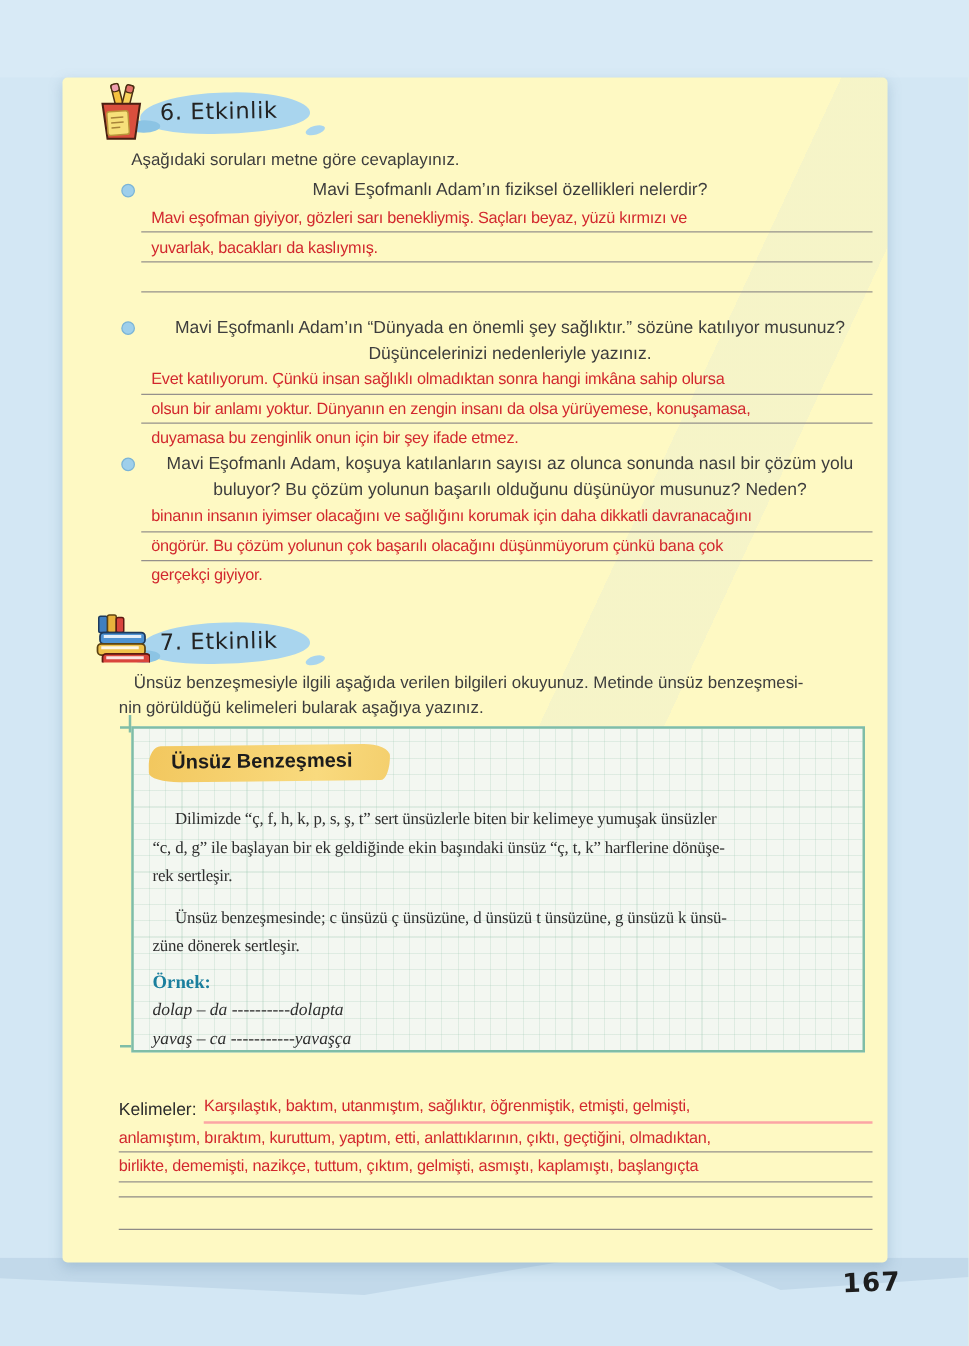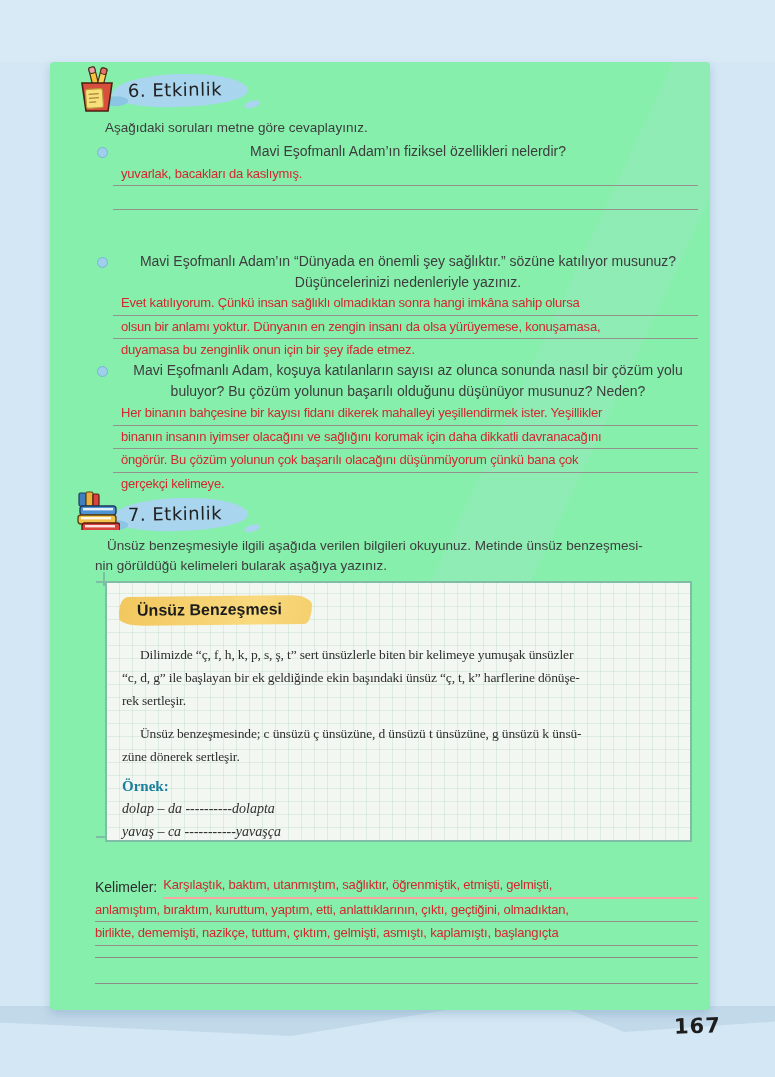--- a/index.html
+++ b/index.html
@@ -12,21 +12,21 @@
   }
   
   .bg-wedge{position:absolute;background:#c2d9ea;}
   .bg-wedge.left{left:0;top:1006px;width:470px;height:30px;clip-path:polygon(0 0,100% 0,62% 100%,0 55%);}
   .bg-wedge.right{left:560px;top:1006px;width:215px;height:26px;clip-path:polygon(0 0,100% 0,100% 60%,30% 100%);}
   .bg-wedge.top{left:0;top:0;width:775px;height:62px;background:#d8eaf6;}
 
   
   .page{
     position:absolute;left:50px;top:62px;width:660px;height:948px;
-    background:#86efac;border-radius:4px;
+    background:#fef9c3;border-radius:4px;
     box-shadow:0 4px 10px rgba(110,145,175,.35);
   }
   .watermark{
     position:absolute;top:0;right:0;width:300px;height:700px;pointer-events:none;
     background:linear-gradient(115deg,transparent 42%,rgba(195,215,230,.14) 42%,rgba(195,215,230,.14) 58%,transparent 58%);
   }
   .sec{position:absolute;left:45px;right:12px;}
 
   
   .act-hdr{display:flex;align-items:flex-start;left:26px;}
@@ -167,20 +167,21 @@
     </div>
   </div>
 
   <div class="sec intro" style="top:56px;padding-left:10px;">Aşağıdaki soruları metne göre cevaplayınız.</div>
 
   <div class="sec q-row" style="top:79px;">
     <span class="bullet"></span>
     <span class="q-text pre">Mavi Eşofmanlı Adam’ın fiziksel özellikleri nelerdir?</span>
   </div>
   <div class="sec answer" style="top:100px;">
+    <div class="ans-line lh23">Mavi eşofman giyiyor, gözleri sarı benekliymiş. Saçları beyaz, yüzü kırmızı ve</div>
     <div class="ans-line lh23">yuvarlak, bacakları da kaslıymış.</div>
     <div class="ans-line lh23"></div>
   </div>
 
   <div class="sec answer" style="top:230px;">
     <div class="ans-line lh225">Evet katılıyorum.  Çünkü insan sağlıklı olmadıktan sonra hangi imkâna sahip olursa</div>
     <div class="ans-line lh225">olsun bir anlamı yoktur. Dünyanın en zengin insanı da olsa yürüyemese, konuşamasa,</div>
     <div class="ans-line lh225 norule">duyamasa bu zenginlik onun için bir şey ifade etmez.</div>
   </div>
   <div class="sec q-row" style="top:189px;">
@@ -188,24 +189,23 @@
     <span class="q-text pre">Mavi Eşofmanlı Adam’ın “Dünyada en önemli şey sağlıktır.” sözüne katılıyor musunuz?
 Düşüncelerinizi nedenleriyle yazınız.</span>
   </div>
 
   <div class="sec q-row" style="top:298px;">
     <span class="bullet"></span>
     <span class="q-text pre">Mavi Eşofmanlı Adam, koşuya katılanların sayısı az olunca sonunda nasıl bir çözüm yolu
 buluyor? Bu çözüm yolunun başarılı olduğunu düşünüyor musunuz? Neden?</span>
   </div>
   <div class="sec answer" style="top:340px;">
-    <div class="ans-line lh225">Her binanın bahçesine bir kayısı fidanı dikerek mahalleyi yeşillendirmek ister. Yeşillikler</div>
     <div class="ans-line lh225">binanın insanın iyimser olacağını ve sağlığını korumak için daha dikkatli davranacağını</div>
     <div class="ans-line lh225">öngörür. Bu çözüm yolunun çok başarılı olacağını düşünmüyorum çünkü bana çok</div>
-    <div class="ans-line lh225 norule">gerçekçi kelimeye.</div>
+    <div class="ans-line lh225 norule">gerçekçi giyiyor.</div>
   </div>
 
   <div class="sec act-hdr" style="top:428px;">
     <div class="hdr-icon" style="height:40px;">
       <svg width="44" height="40" viewBox="0 0 44 40">
         <g transform="translate(2,2)">
           <rect x="1" y="1" width="7" height="13" rx="1.5" fill="#3f7fc0" stroke="#1d3a5c" stroke-width="1.2"></rect>
           <rect x="8" y="0" width="7" height="14" rx="1.5" fill="#e8b23c" stroke="#5c4312" stroke-width="1.2"></rect>
           <rect x="15" y="2" width="6" height="12" rx="1.5" fill="#d9453c" stroke="#5c1a12" stroke-width="1.2"></rect>
           <rect x="2" y="14" width="36" height="9" rx="3" fill="#4f93d2" stroke="#1d3a5c" stroke-width="1.4"></rect>

